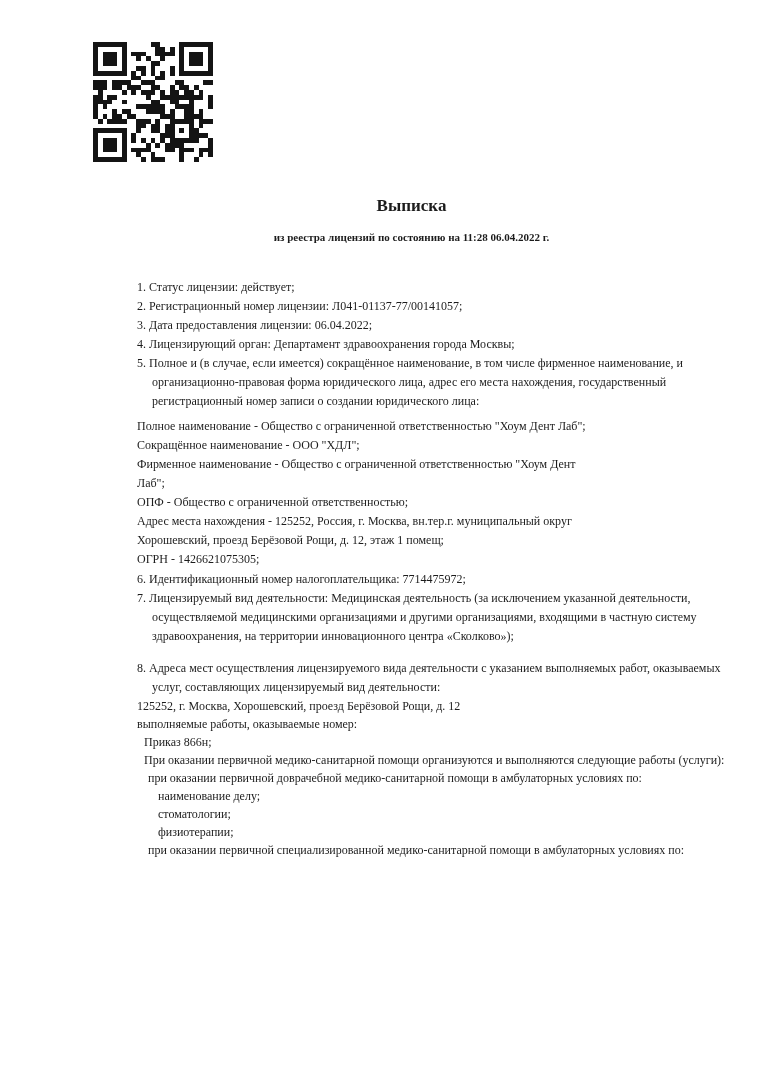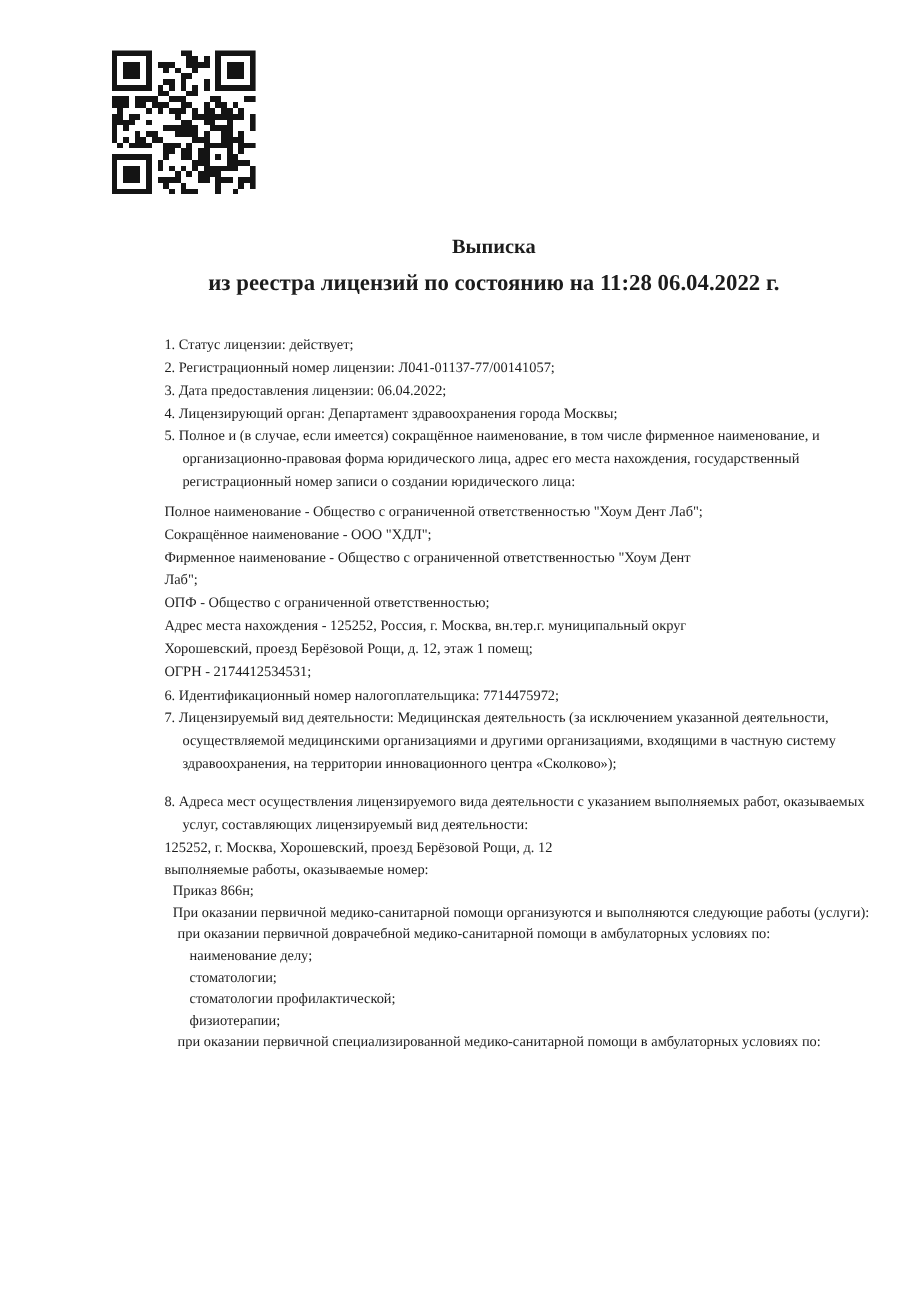--- a/index.html
+++ b/index.html
@@ -4,21 +4,21 @@
 <style>
   html,body{margin:0;padding:0;background:#ffffff;}
   .page{
     position:relative;width:768px;height:980px;background:#ffffff;
     font-family:"Liberation Serif","DejaVu Serif",serif;color:#1c1c1c;overflow:hidden;
   }
   .qr{position:absolute;left:93px;top:42px;width:120px;height:120px;}
   .qr rect{fill:#141414;}
   .doc{position:absolute;left:90px;top:195px;width:643px;}
   .title{margin:0;text-align:center;font-size:17px;font-weight:bold;line-height:22px;}
-  .subtitle{margin:9px 0 0 0;text-align:center;font-size:19px;font-weight:bold;line-height:22px;}
+  .subtitle{margin:9px 0 0 0;text-align:center;font-size:11px;font-weight:bold;line-height:22px;}
   .body{margin:30px 0 0 47px;font-size:12px;line-height:19px;}
   .body p{margin:0;}
   .item{padding-left:15px;text-indent:-15px;margin-bottom:11px;}
   .item.mb6{margin-bottom:6px;}
   .item.mb13{margin-bottom:13px;}
   .org{margin-bottom:1px;font-family:Liberation Serif, serif;}
   .bottom{line-height:18px;}
   .ind-a{padding-left:7px;}
   .just{text-align:justify;}
   .ind-b{padding-left:7px;text-indent:4px;text-align:justify;}
@@ -364,37 +364,36 @@
       <p class="item mb6"><span>5.</span> <span>Полное и (в случае, если имеется) сокращённое наименование, в том числе фирменное наименование, и организационно-правовая форма юридического лица, адрес его места нахождения, государственный регистрационный номер записи о создании юридического лица:</span></p>
 
       <div class="org">
         <p>Полное наименование - Общество с ограниченной ответственностью "Хоум Дент Лаб";</p>
         <p>Сокращённое наименование - ООО "ХДЛ";</p>
         <p>Фирменное наименование - Общество с ограниченной ответственностью "Хоум Дент</p>
         <p>Лаб";</p>
         <p>ОПФ - Общество с ограниченной ответственностью;</p>
         <p>Адрес места нахождения - 125252, Россия, г. Москва, вн.тер.г. муниципальный округ</p>
         <p>Хорошевский, проезд Берёзовой Рощи, д. 12, этаж 1 помещ;</p>
-        <p>ОГРН - 2174412534531;</p>
+        <p>ОГРН - 1426621075305;</p>
       </div>
 
       <p class="item"><span>6.</span> <span>Идентификационный номер налогоплательщика: 7714475972;</span></p>
 
       <p class="item mb13"><span>7.</span> <span>Лицензируемый вид деятельности: Медицинская деятельность (за исключением указанной деятельности, осуществляемой медицинскими организациями и другими организациями, входящими в частную систему здравоохранения, на территории инновационного центра «Сколково»);</span></p>
 
       <p class="item"><span>8.</span> <span>Адреса мест осуществления лицензируемого вида деятельности с указанием выполняемых работ, оказываемых услуг, составляющих лицензируемый вид деятельности:</span></p>
 
       <div class="bottom">
         <p>125252, г. Москва, Хорошевский, проезд Берёзовой Рощи, д. 12</p>
         <p>выполняемые работы, оказываемые номер:</p>
         <p class="ind-a">Приказ 866н;</p>
         <p class="ind-a just">При оказании первичной медико-санитарной помощи организуются и выполняются следующие работы (услуги):</p>
         <p class="ind-b">при оказании первичной доврачебной медико-санитарной помощи в амбулаторных условиях по:</p>
         <p class="svc">наименование делу;</p>
         <p class="svc">стоматологии;</p>
-        <p class="svc">стоматологии профилактической;</p>
         <p class="svc">физиотерапии;</p>
         <p class="ind-b">при оказании первичной специализированной медико-санитарной помощи в амбулаторных условиях по:</p>
       </div>
 
     </div>
   </div>
 </div>
 
 </body></html>

